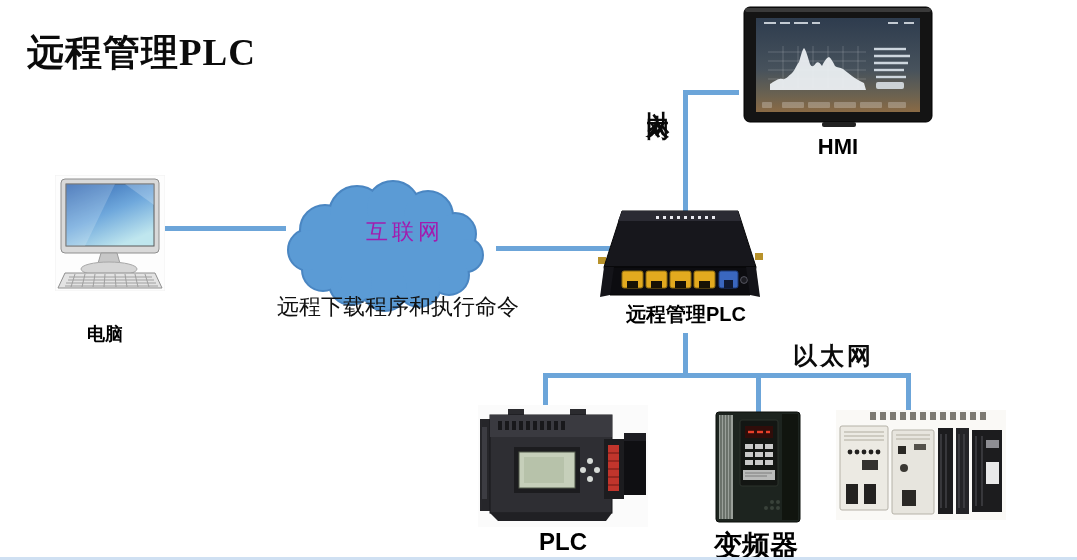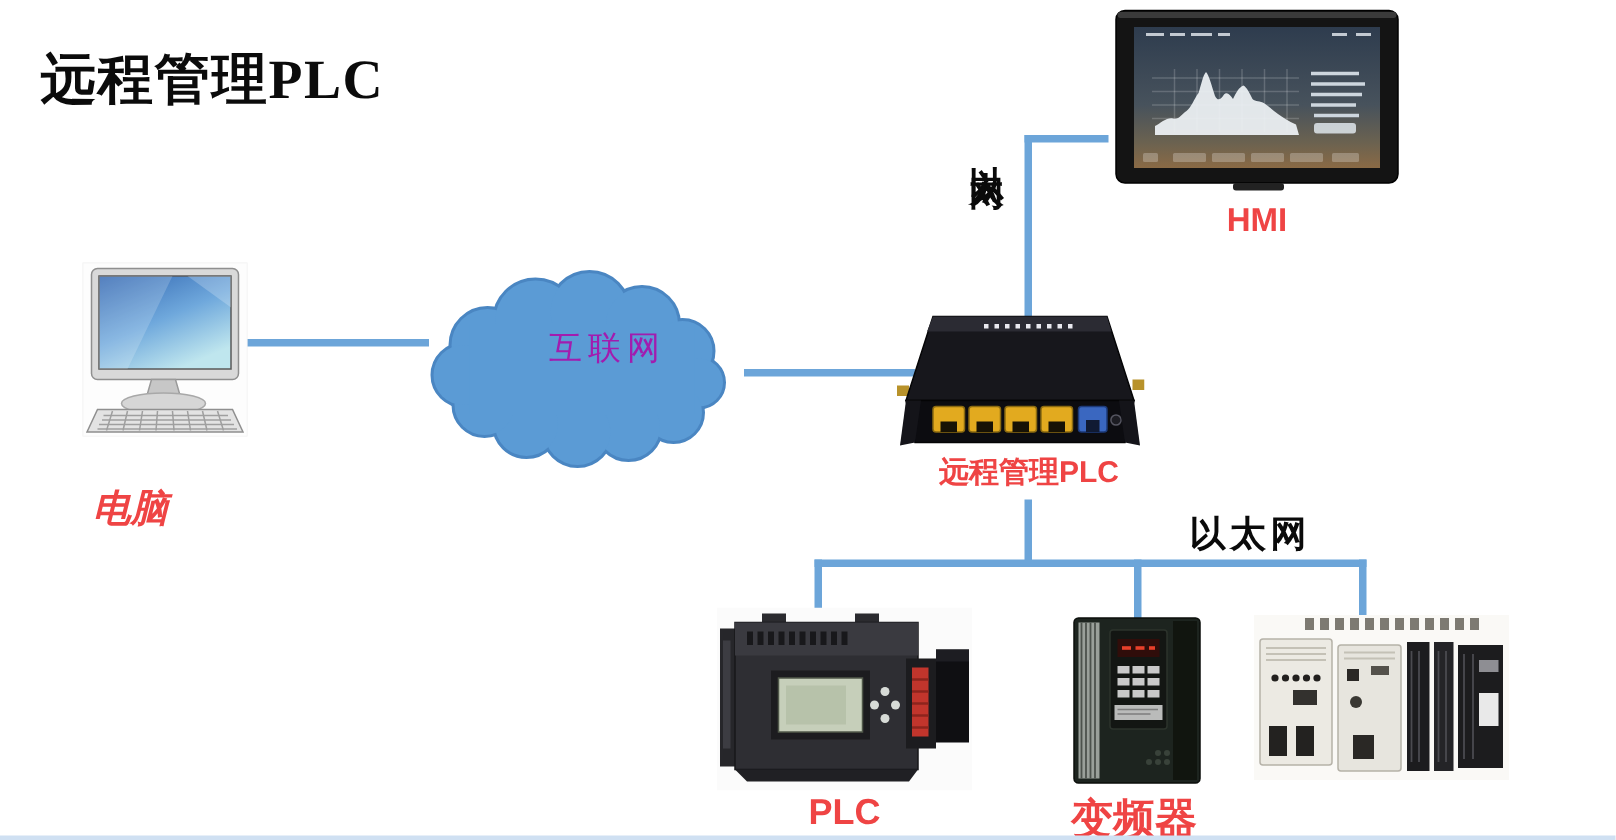--- a/index.html
+++ b/index.html
@@ -4,21 +4,21 @@
 <style>
   html,body{margin:0;padding:0;background:#fff;}
   .canvas{
     position:relative;width:1077px;height:560px;background:#FFFFFF;overflow:hidden;
     font-family:"Liberation Sans","DejaVu Sans",sans-serif;outline:1px solid #f0f0f0;padding-left:48px;
   }
   .page-title{
     position:absolute;left:27px;top:28px;font-size:37px;font-weight:bold;color:#0b0b0b;
     font-family:"Liberation Serif","DejaVu Serif",serif;letter-spacing:1px;white-space:nowrap;
   }
-  .node-label{position:absolute;color:#ef4444;font-weight:bold;text-align:center;white-space:nowrap;}
+  .node-label{position:absolute;color:#000000;font-weight:bold;text-align:center;white-space:nowrap;}
   .caption{
     position:absolute;left:277px;top:292px;font-size:22px;color:#111;white-space:nowrap;
     font-family:"Liberation Serif","DejaVu Serif",serif;
   }
   .cloud-wrap{position:absolute;left:283px;top:176px;width:215px;height:138px;}
   .cloud-text{
     position:absolute;left:122px;top:56px;transform:translate(-50%,-50%);
     color:#a21caf;font-size:22px;letter-spacing:4px;white-space:nowrap;
     font-family:"Liberation Serif","DejaVu Serif",serif;
   }
@@ -77,21 +77,21 @@
       <line x1="20" y1="99" x2="16" y2="112"></line>
         <line x1="30" y1="99" x2="27" y2="112"></line>
       <line x1="40" y1="99" x2="38" y2="112"></line>
         <line x1="50" y1="99" x2="49" y2="112"></line>
       <line x1="60" y1="99" x2="61" y2="112"></line>
         <line x1="70" y1="99" x2="72" y2="112"></line>
       <line x1="80" y1="99" x2="83" y2="112"></line>
         <line x1="90" y1="99" x2="94" y2="112"></line>
     </g>
   </svg>
-  <div class="node-label" style="left:32px;top:322px;width:110px;font-size:25px;font-style:italic;">电脑</div>
+  <div class="node-label" style="left:50px;top:322px;width:110px;font-size:18px;">电脑</div>
 
   <div class="cloud-wrap">
     <svg width="215" height="138" viewBox="0 0 215 138">
       <g stroke="#4A86C2" stroke-width="4" fill="none">
         <circle cx="42" cy="54" r="24"></circle>
           <circle cx="74" cy="38" r="27"></circle>
           <circle cx="110" cy="32" r="26"></circle>
         <circle cx="145" cy="40" r="24"></circle>
           <circle cx="172" cy="58" r="20"></circle>
           <circle cx="183" cy="79" r="16"></circle>
@@ -113,20 +113,21 @@
           <circle cx="136" cy="109" r="21"></circle>
           <circle cx="102" cy="112" r="22"></circle>
         <circle cx="68" cy="107" r="21"></circle>
           <circle cx="40" cy="94" r="20"></circle>
           <circle cx="26" cy="74" r="20"></circle>
         <rect x="30" y="40" width="150" height="60"></rect>
       </g>
     </svg>
     <div class="cloud-text">互联网</div>
   </div>
+  <div class="caption">远程下载程序和执行命令</div>
 
   <svg class="illus" style="left:598px;top:205px;" width="165" height="96" viewBox="0 0 165 96">
     <rect x="0" y="52" width="8" height="7" fill="#b8922a"></rect>
     <rect x="157" y="48" width="8" height="7" fill="#b8922a"></rect>
     <polygon points="24,6 140,6 158,62 6,62" fill="#17171c" stroke="#050506"></polygon>
     <polygon points="24,6 140,6 143,16 20,16" fill="#2b2b33"></polygon>
     <g fill="#e9e9ef">
       <rect x="58" y="11" width="3" height="3"></rect>
         <rect x="65" y="11" width="3" height="3"></rect>
       <rect x="72" y="11" width="3" height="3"></rect>

